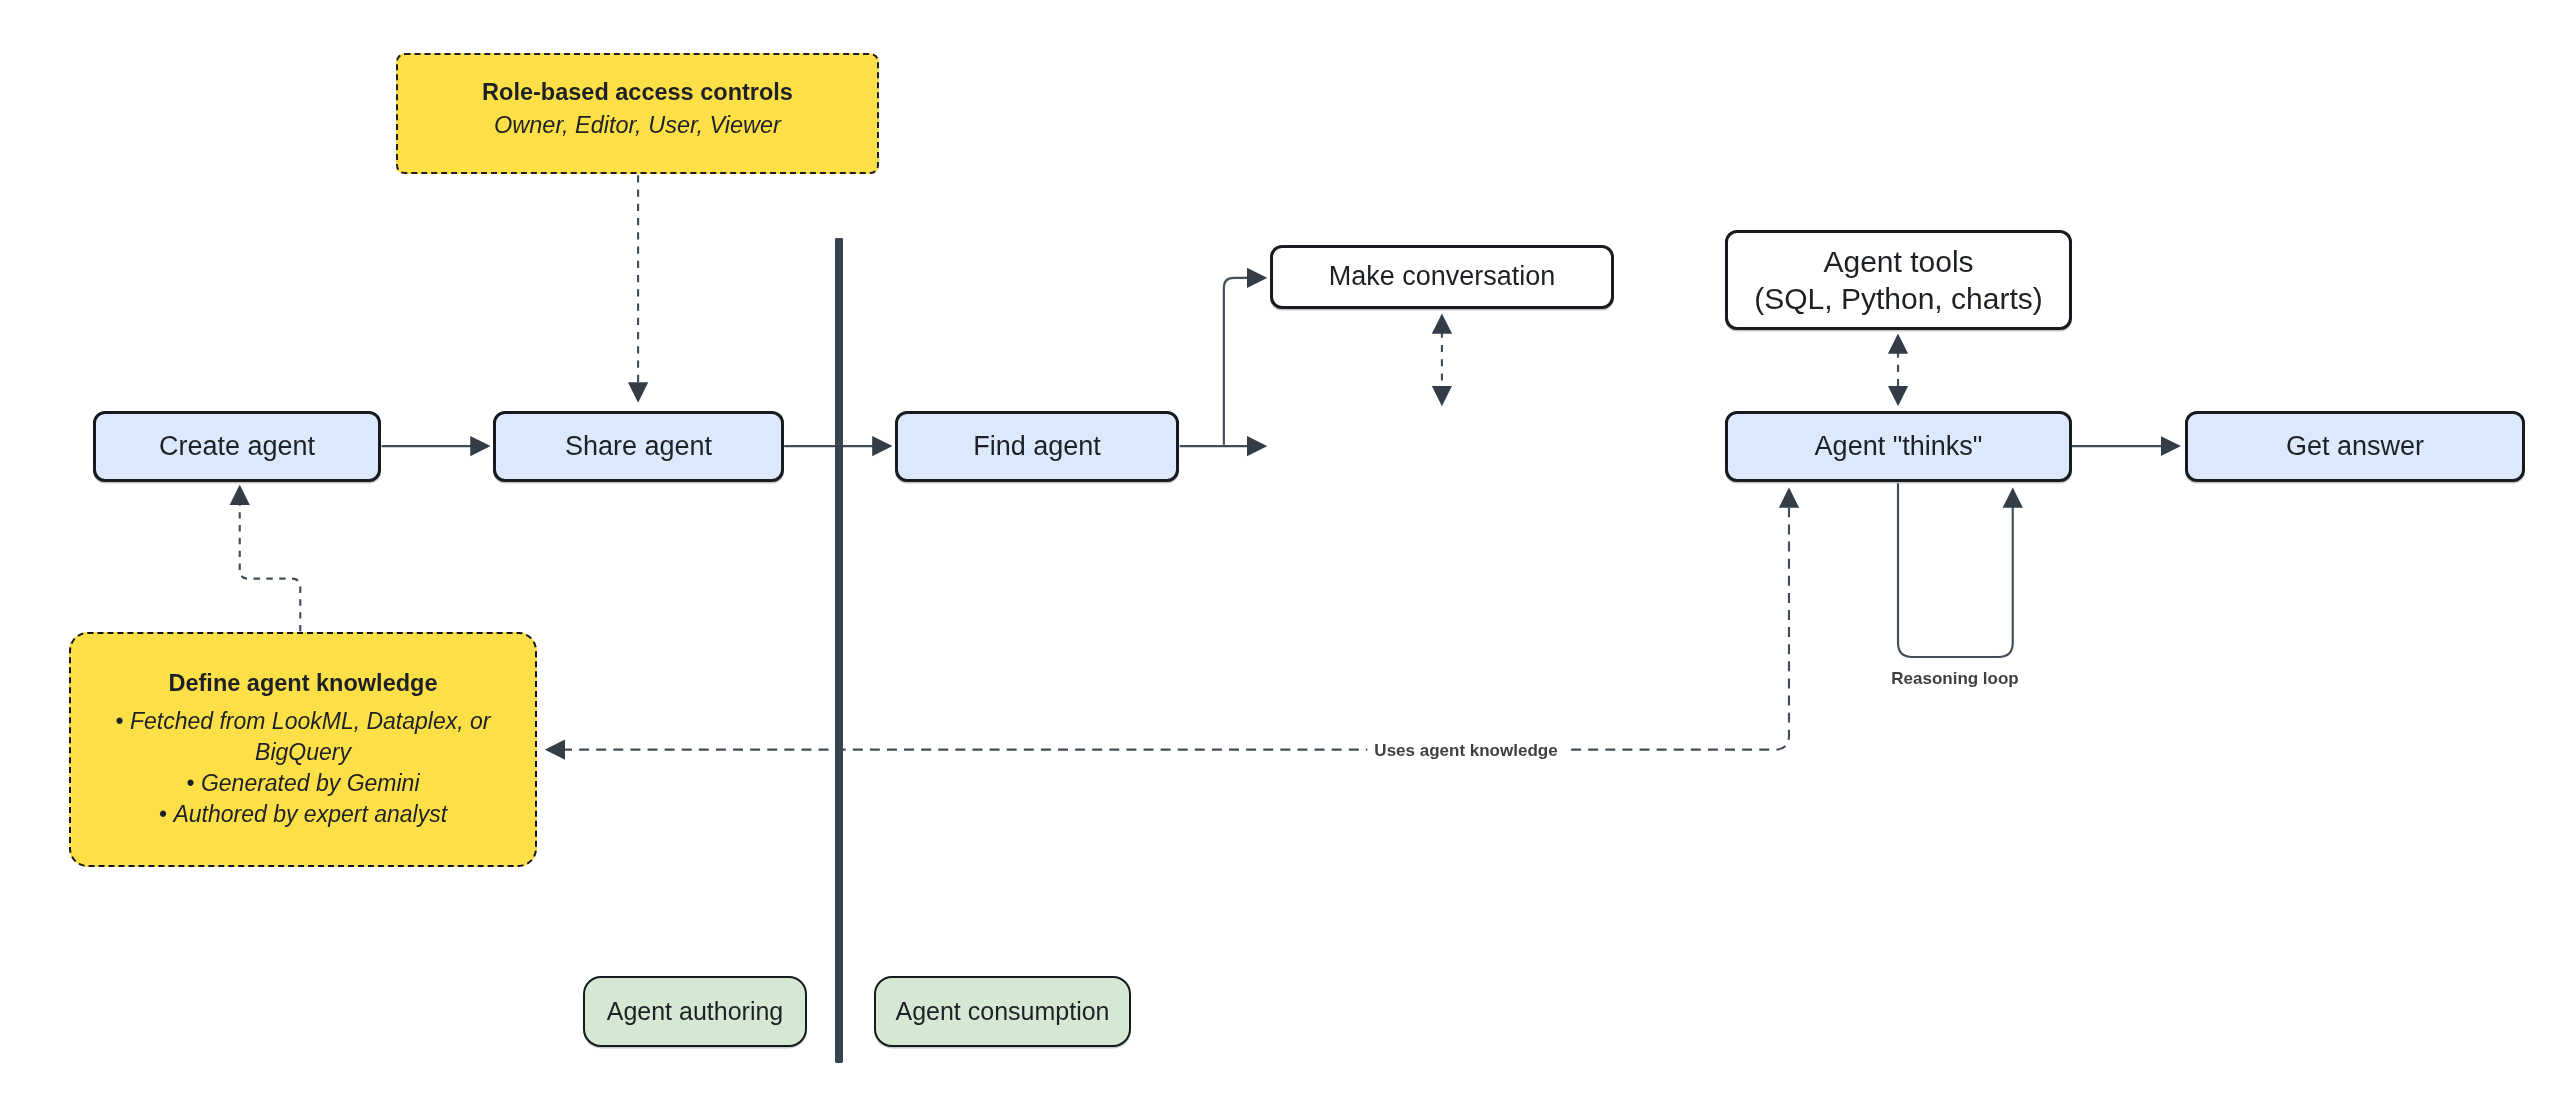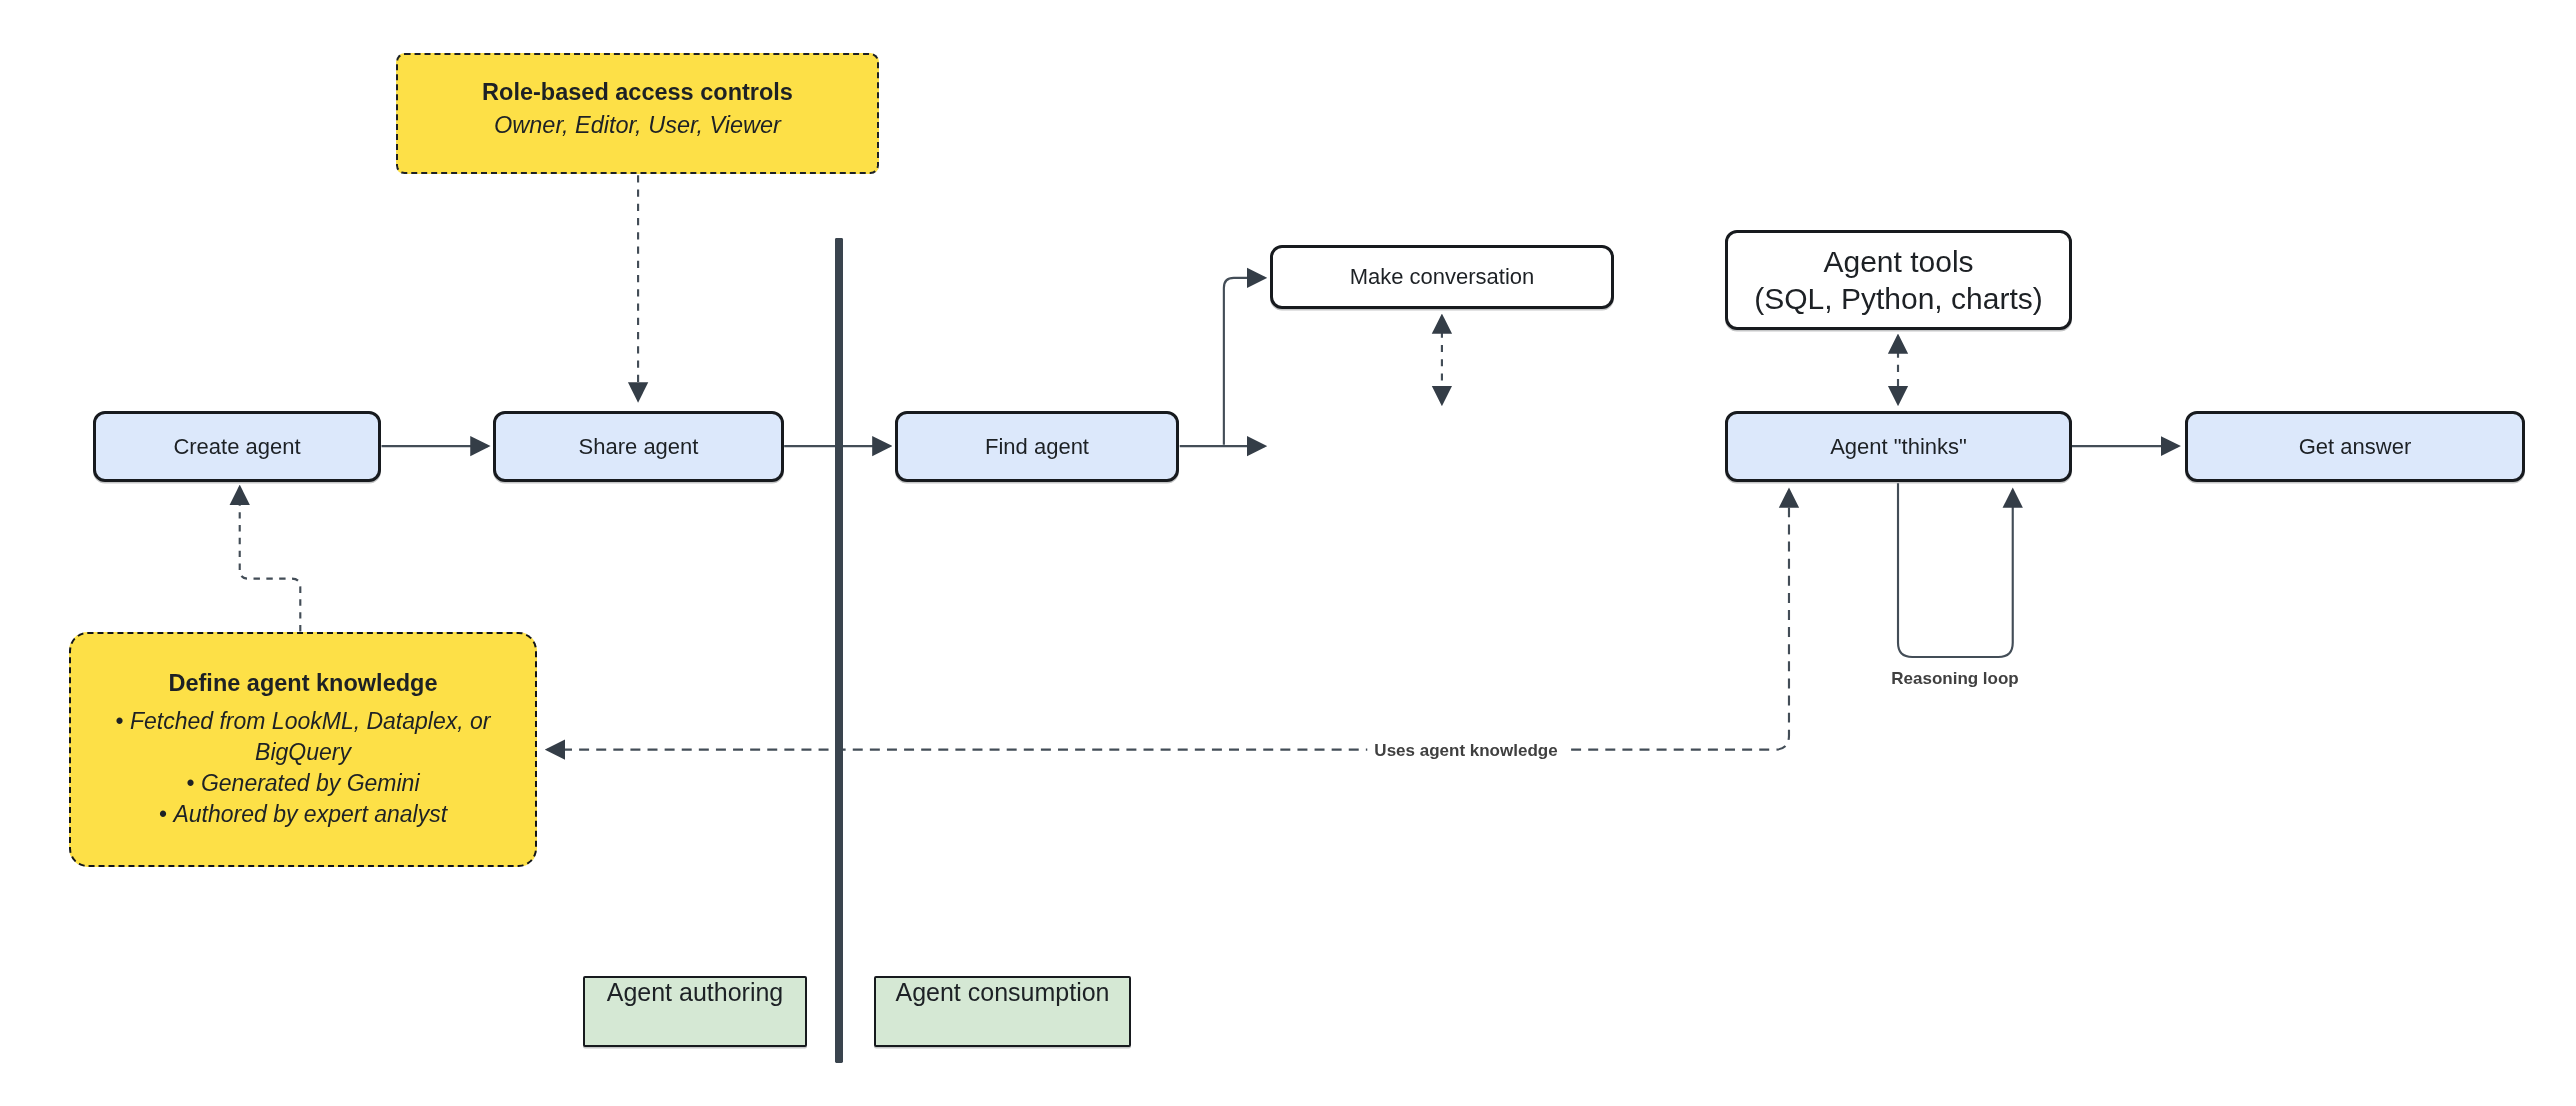--- a/index.html
+++ b/index.html
@@ -3,39 +3,39 @@
 <meta charset="utf-8">
 <style>
   html,body{margin:0;padding:0;background:#ffffff;}
   body{font-family:"Liberation Sans","DejaVu Sans",sans-serif;}
   .canvas{position:relative;width:2576px;height:1106px;background:#ffffff;overflow:hidden;}
   .canvas svg.wires{position:absolute;left:0;top:0;width:2576px;height:1106px;}
 
   
   .node{position:absolute;display:flex;align-items:center;justify-content:center;
         box-sizing:border-box;border:3.6px solid #171a1e;border-radius:12px;
-        background:#dce8fb;color:#1d2125;font-size:22px;line-height:1.15;
+        background:#dce8fb;color:#1d2125;font-size:27px;line-height:1.15;
         text-align:center;box-shadow:0 1.4px 0 rgba(23,26,30,.25);}
   .node.white{background:#ffffff;}
   .node.tools{flex-direction:column;font-size:30px;line-height:37px;}
 
   
   .callout{position:absolute;box-sizing:border-box;background:#fde047;color:#1d2125;
            text-align:center;}
   .callout.role{border:2.1px dashed #1c2024;border-radius:8.6px;padding-top:21.4px;}
   .co-title{font-weight:bold;font-size:23.5px;line-height:33px;}
   .co-sub{font-style:italic;font-size:23.5px;line-height:33px;}
   .callout.define{border:2.9px dashed #121518;border-radius:18.5px;padding:34px 24px 0 24px;}
   .dk-title{font-weight:bold;font-size:23.5px;line-height:31px;margin-bottom:7.1px;}
   .dk-bullet{font-style:italic;font-size:23px;line-height:31px;}
   .dk-bullet::before{content:"\2022\00a0";font-style:normal;}
 
   
-  .chip{position:absolute;display:flex;justify-content:center;
-        box-sizing:border-box;border:2.9px solid #171a1e;border-radius:2px;
+  .chip{position:absolute;display:flex;align-items:center;justify-content:center;
+        box-sizing:border-box;border:2.9px solid #171a1e;border-radius:18px;
         background:#d5e8d4;color:#1d2125;font-size:25px;
         box-shadow:0 1.4px 0 rgba(23,26,30,.25);}
 
   
   .edge-label{position:absolute;font-weight:bold;color:#404040;font-size:17px;
               line-height:31px;text-align:center;}
   .edge-label.on-line{background:#ffffff;padding:0 7.1px;transform:translate(-50%,-50%);}
 
   
   .divider{position:absolute;background:#3a444e;border-radius:1.4px;}

